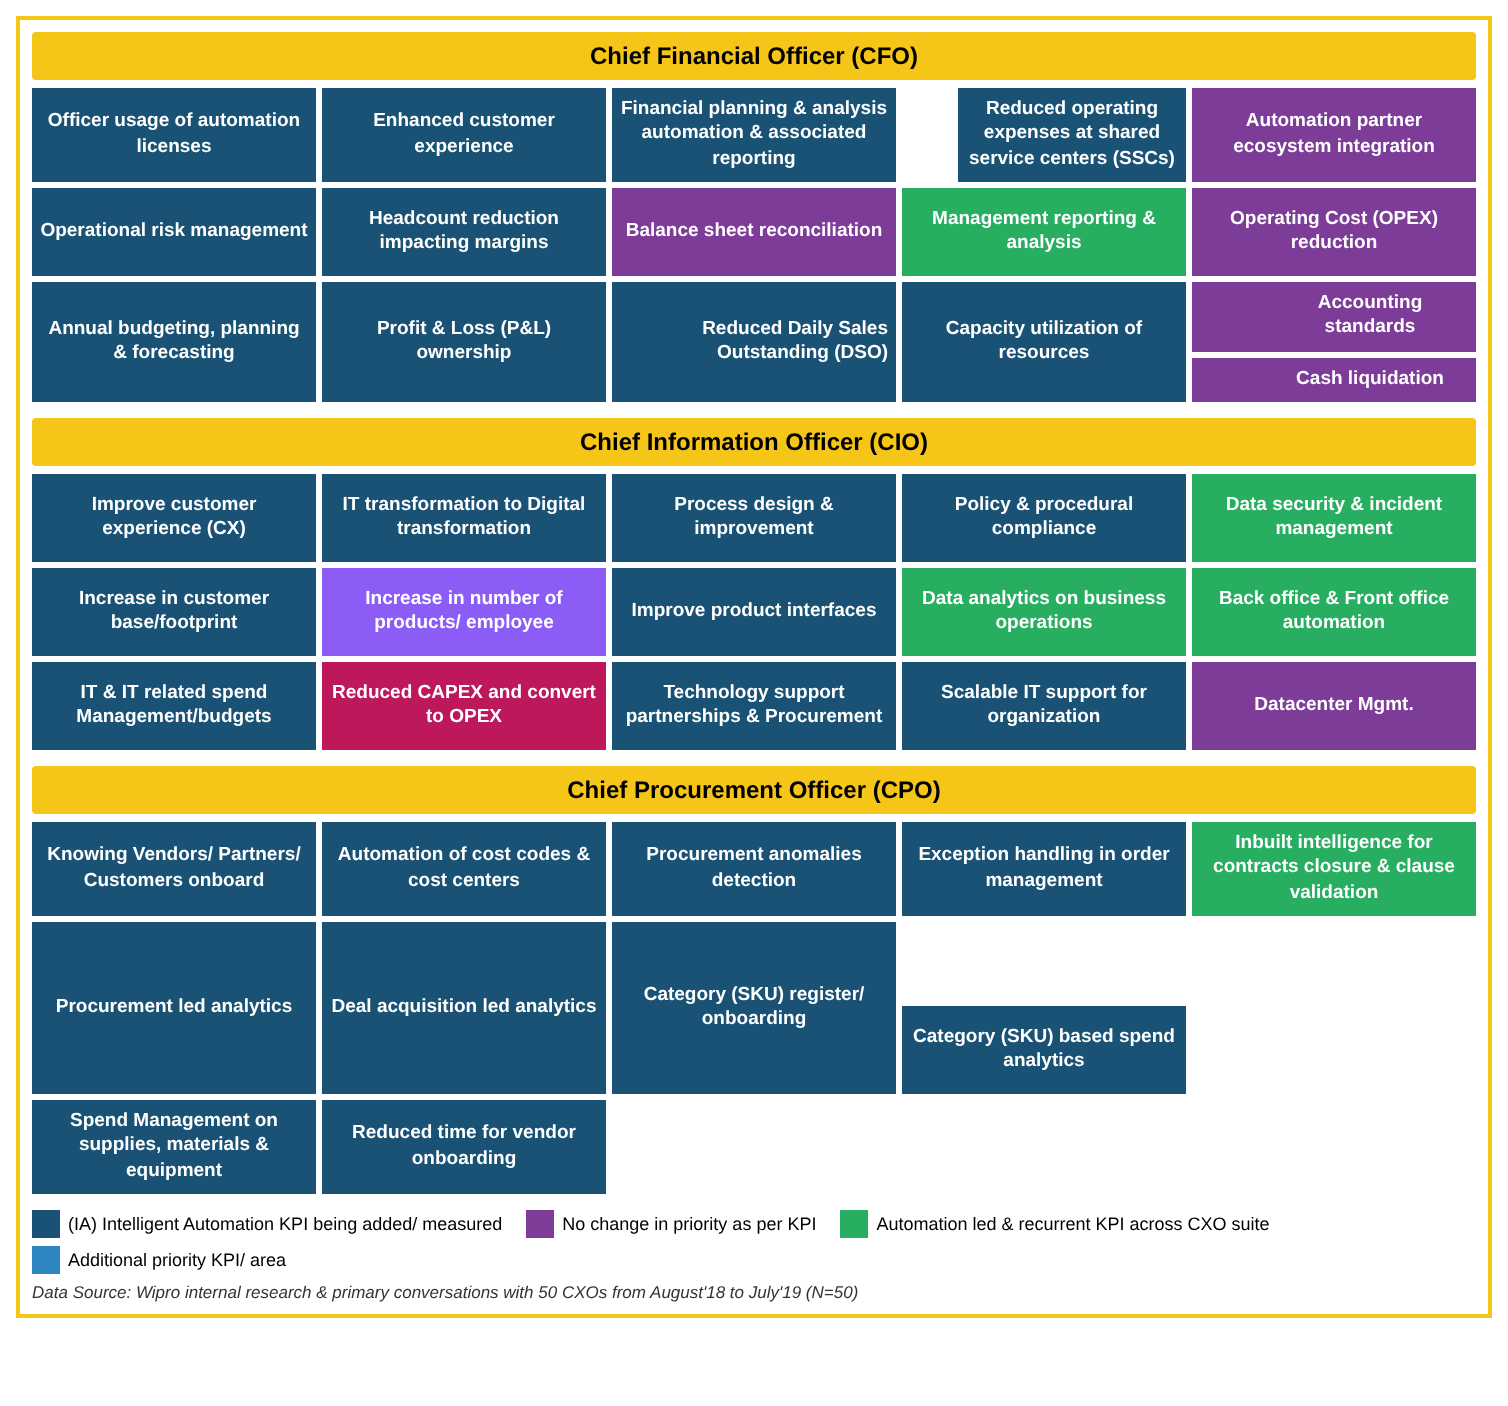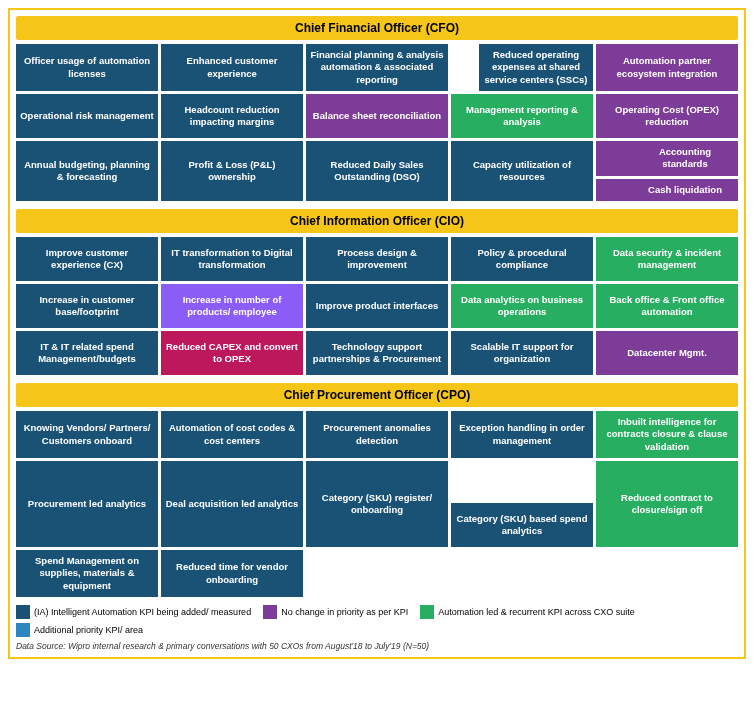--- a/index.html
+++ b/index.html
@@ -113,21 +113,21 @@
       <div class="cell" style="background:#1a5276;">Operational risk management</div>
       <div class="cell" style="background:#1a5276;">Headcount reduction impacting margins</div>
       <div class="cell" style="background:#7d3c98;">Balance sheet reconciliation</div>
       <div class="cell" style="background:#27ae60;">Management reporting &amp; analysis</div>
       <div class="cell" style="background:#7d3c98;">Operating Cost (OPEX) reduction</div>
     </div>
 
     <div class="grid grid-5">
       <div class="cell" style="background:#1a5276;">Annual budgeting, planning &amp; forecasting</div>
       <div class="cell" style="background:#1a5276;">Profit &amp; Loss (P&amp;L) ownership</div>
-      <div class="cell" style="background:#1a5276;">Reduced Daily Sales Outstanding (DSO)</div>
+      <div class="cell" style="background:#1a5276;text-align:right;">Reduced Daily Sales Outstanding (DSO)</div>
       <div class="cell" style="background:#1a5276;">Capacity utilization of resources</div>
       <div class="stacked-cell">
         <div class="cell" style="background:#7d3c98; min-height:20px;">Accounting standards</div>
         <div class="cell" style="background:#7d3c98; min-height:20px;">Cash liquidation</div>
       </div>
     </div>
   </div>
 
   <div class="section">
     <div class="section-header">Chief Information Officer (CIO)</div>
@@ -166,21 +166,20 @@
       <div class="cell" style="background:#1a5276;">Procurement anomalies detection</div>
       <div class="cell" style="background:#1a5276;">Exception handling in order management</div>
       <div class="cell" style="background:#27ae60;">Inbuilt intelligence for contracts closure &amp; clause validation</div>
     </div>
 
     <div class="grid grid-5" style="margin-bottom:3px;">
       <div class="cell" style="background:#1a5276;">Procurement led analytics</div>
       <div class="cell" style="background:#1a5276;">Deal acquisition led analytics</div>
       <div class="cell" style="background:#1a5276;">Category (SKU) register/ onboarding</div>
       <div class="cell" style="background:#1a5276;margin-top:42px;">Category (SKU) based spend analytics</div>
-      <div class="cell" style="background:#27ae60;">Reduced contract to closure/sign off</div>
     </div>
 
     <div style="display:grid; grid-template-columns: repeat(5, 1fr); gap:3px;">
       <div class="cell" style="background:#1a5276;">Spend Management on supplies, materials &amp; equipment</div>
       <div class="cell" style="background:#1a5276;">Reduced time for vendor onboarding</div>
       <div style="grid-column: 3 / 6;"></div>
     </div>
   </div>
 
   <div class="legend-container">

